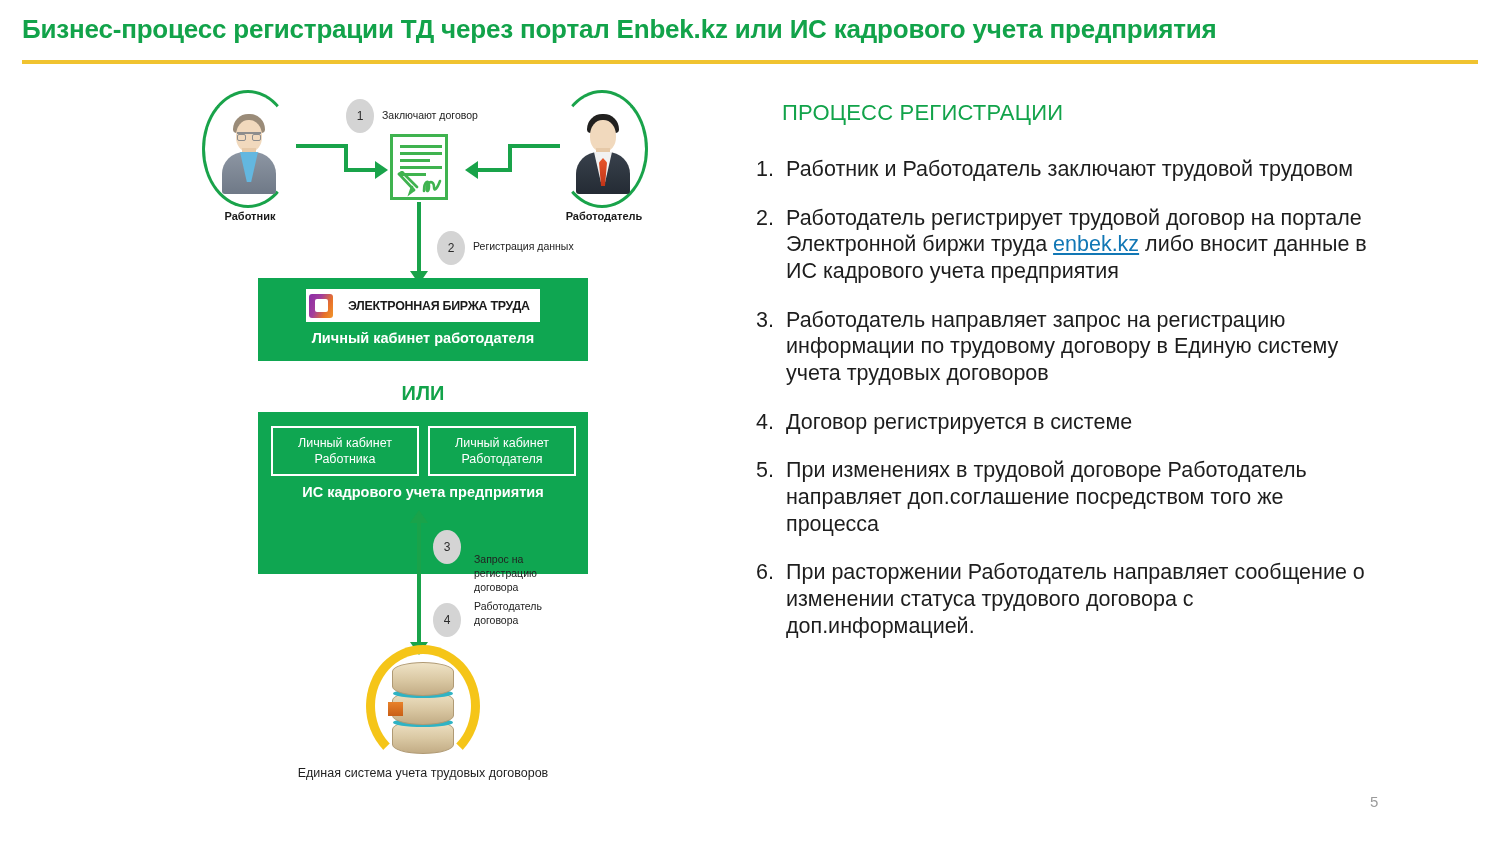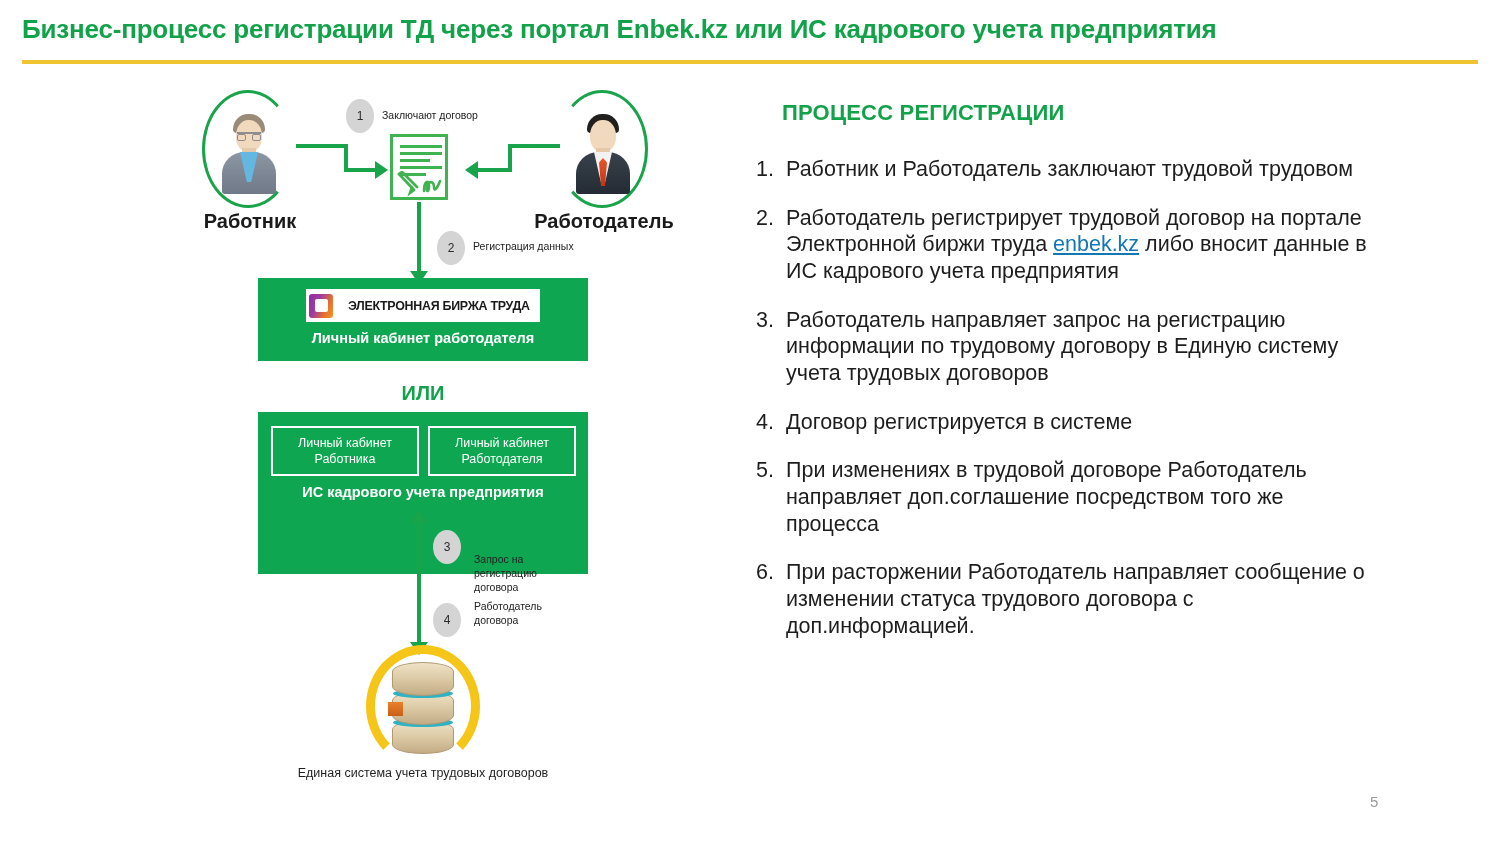--- a/index.html
+++ b/index.html
@@ -61,21 +61,21 @@
     box-sizing: border-box;
   }
   .person .ring.gap-right { border-right-color: transparent; }
   .person .ring.gap-left  { border-left-color: transparent; }
   .person .caption {
     position: absolute;
     top: 120px;
     left: -42px;
     width: 180px;
     text-align: center;
-    font-size: 20px;
+    font-size: 11px;
     font-weight: bold;
     color: #1a1a1a;
   }
   .avatar {
     position: absolute;
     left: 18px;
     top: 18px;
     width: 58px;
     height: 84px;
   }
@@ -318,21 +318,21 @@
 
   
   .right-panel {
     position: absolute;
     left: 756px;
     top: 100px;
     width: 620px;
   }
   .panel-heading {
     font-size: 22px;
-    font-weight: bold;
+    font-weight: normal;
     color: #12A34A;
     margin: 0 0 30px 26px;
     letter-spacing: 0.2px;
   }
   .step-list {
     margin: 0;
     padding: 0;
     list-style: none;
   }
   .step-item {

